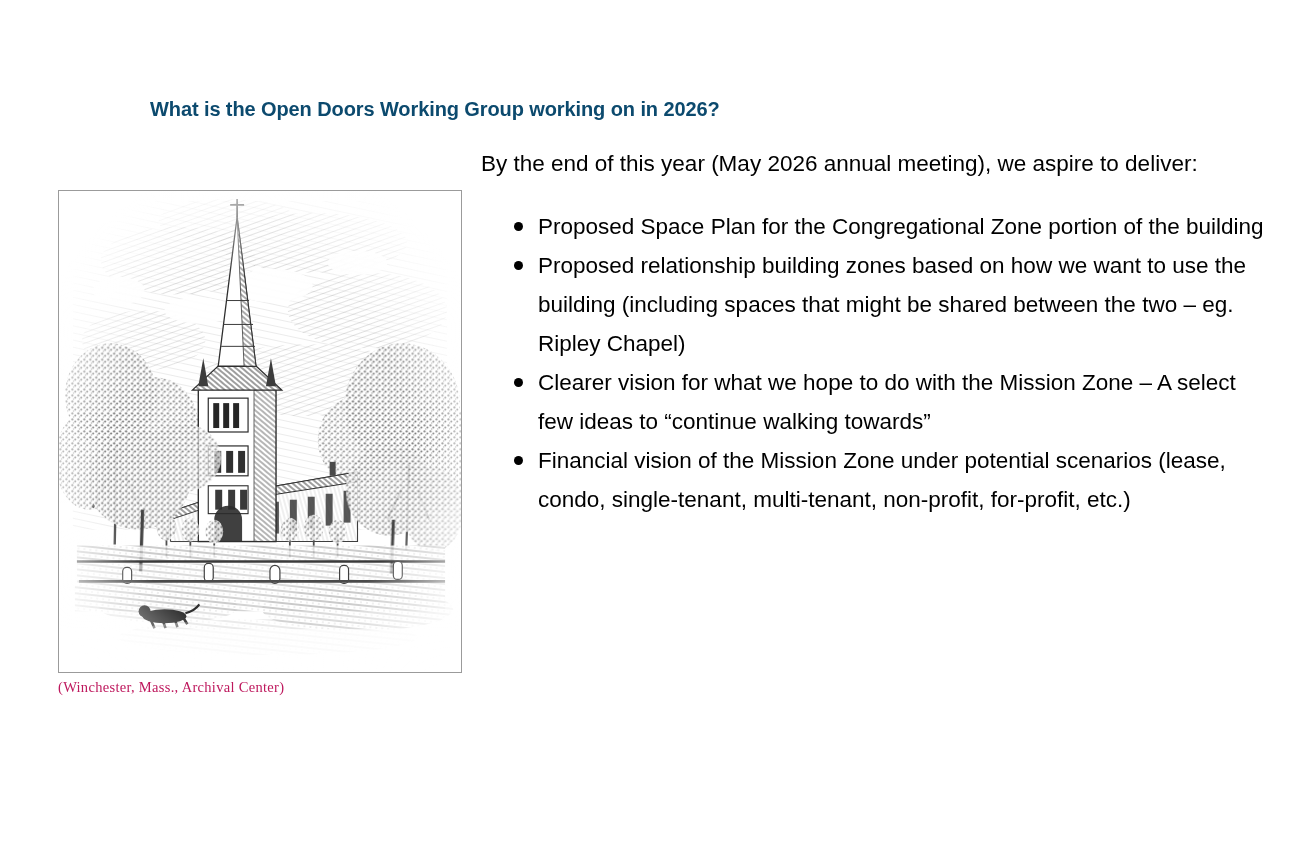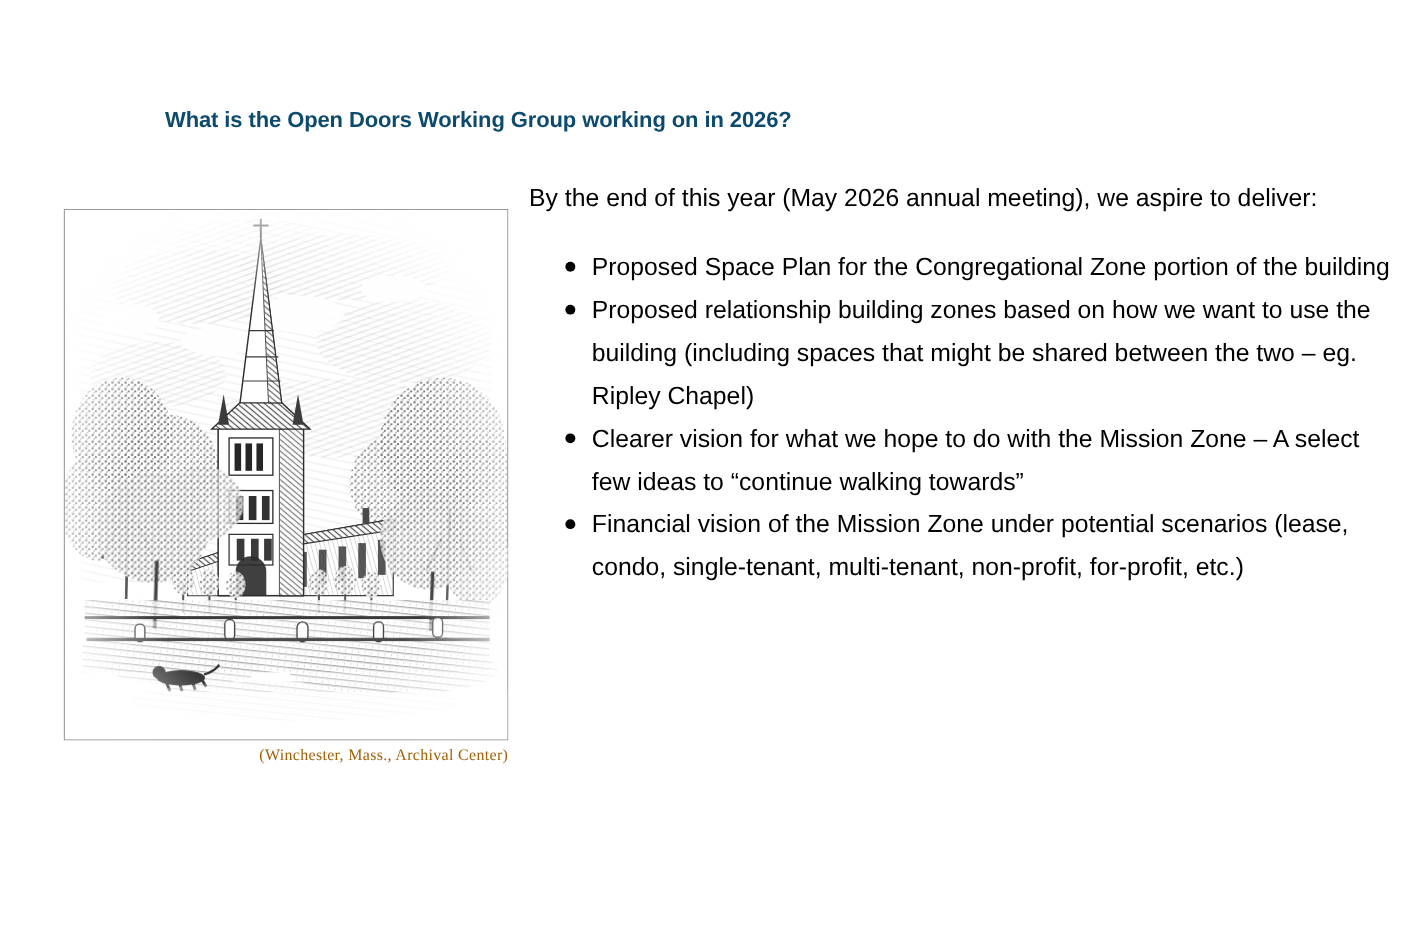--- a/index.html
+++ b/index.html
@@ -48,32 +48,32 @@
     overflow: hidden;
   }
   #illustration-frame svg {
     display: block;
     width: 100%;
     height: 100%;
   }
   #illustration-caption {
     margin-top: 6px;
     width: 404px;
-    text-align: right;
+    text-align: left;
     font-family: "Liberation Serif", serif;
     font-size: 14.5px;
     letter-spacing: 0.3px;
-    color: #a16207;
+    color: #be185d;
   }
 
   
   #body-column {
     position: absolute;
     left: 481px;
-    top: 140px;
+    top: 124px;
     width: 790px;
   }
   #intro-paragraph {
     font-size: 22.5px;
     line-height: 34px;
     color: #000000;
     width: 740px;
   }
   #deliverables-list {
     list-style: none;

